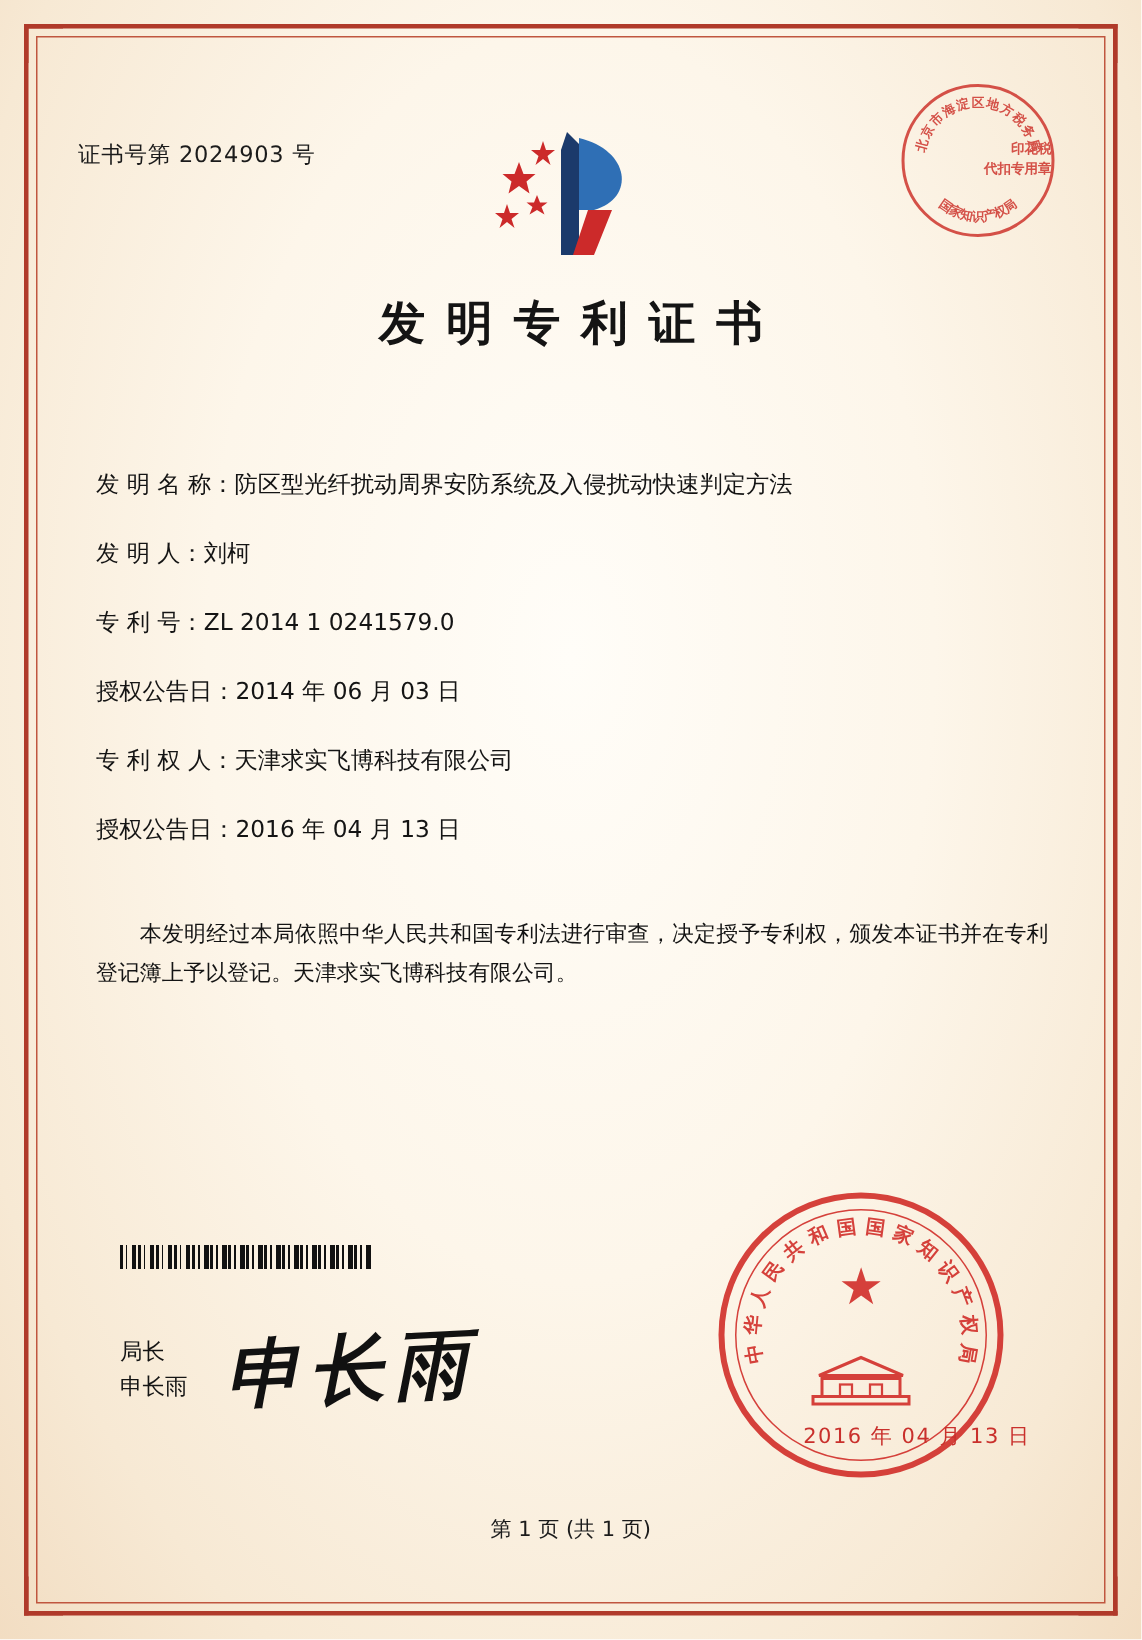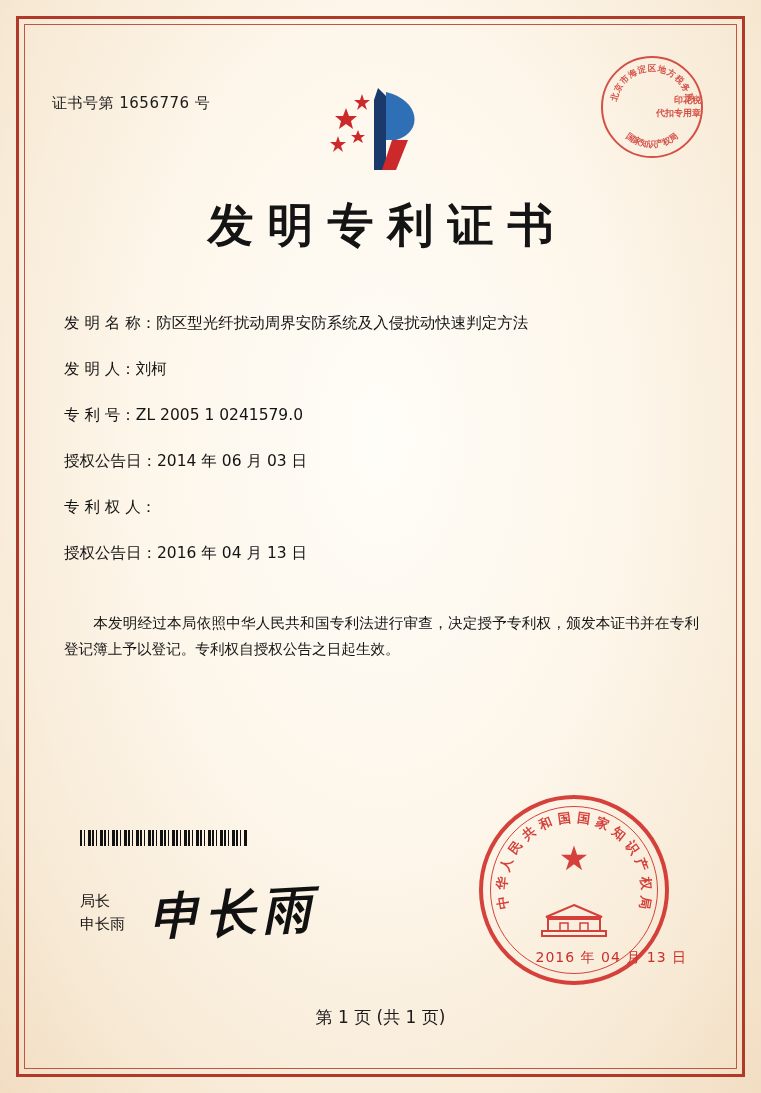--- a/index.html
+++ b/index.html
@@ -111,21 +111,21 @@
     height: 86px;
   }
 
   .title {
     position: absolute;
     left: 0;
     right: 0;
     top: 155px;
     text-align: center;
     font-family: "DejaVu Serif", "Liberation Serif", serif;
-    font-size: 46px;
+    font-size: 31px;
     font-weight: bold;
     letter-spacing: 14px;
     color: #141414;
     text-indent: 14px;
   }
 
   .fields {
     position: absolute;
     left: 24px;
     right: 24px;
@@ -249,40 +249,40 @@
     color: #c9302c;
     letter-spacing: 1px;
   }
 
   .page-footer {
     position: absolute;
     left: 0;
     right: 0;
     bottom: 24px;
     text-align: center;
-    font-size: 17px;
+    font-size: 14px;
     color: #1b1b1b;
     margin-top: 36px;
   }
 </style>
 </head>
 <body>
 
 <div class="page">
 
   <div class="border-outer"></div>
   <div class="border-inner"></div>
   <div class="corner tl"></div>
   <div class="corner tr"></div>
   <div class="corner bl"></div>
   <div class="corner br"></div>
 
   <div class="content">
 
-    <div class="cert-no">证书号第 1656776 号</div>
+    <div class="cert-no">证书号第 2024903 号</div>
 
     <div class="top-seal">
       <div class="ring-txt" id="topSealArcTop">
           <span style="transform: translate(-36.7052px, -9.83512px) rotate(-75deg) translate(-50%, -50%);">北</span>
           <span style="transform: translate(-32.909px, -19px) rotate(-60deg) translate(-50%, -50%);">京</span>
           <span style="transform: translate(-26.8701px, -26.8701px) rotate(-45deg) translate(-50%, -50%);">市</span>
           <span style="transform: translate(-19px, -32.909px) rotate(-30deg) translate(-50%, -50%);">海</span>
           <span style="transform: translate(-9.83512px, -36.7052px) rotate(-15deg) translate(-50%, -50%);">淀</span>
           <span style="transform: translate(0px, -38px) rotate(0deg) translate(-50%, -50%);">区</span>
           <span style="transform: translate(9.83512px, -36.7052px) rotate(15deg) translate(-50%, -50%);">地</span>
@@ -326,37 +326,38 @@
       <div class="field-row">
         <span class="field-label">发 明 名 称：</span>
         <span class="field-value">防区型光纤扰动周界安防系统及入侵扰动快速判定方法</span>
       </div>
       <div class="field-row">
         <span class="field-label">发 明 人：</span>
         <span class="field-value">刘柯</span>
       </div>
       <div class="field-row">
         <span class="field-label">专 利 号：</span>
-        <span class="field-value">ZL 2005 1 0241579.0</span>
+        <span class="field-value">ZL 2014 1 0241579.0</span>
       </div>
       <div class="field-row">
         <span class="field-label">授权公告日：</span>
         <span class="field-value">2014 年 06 月 03 日</span>
       </div>
       <div class="field-row">
         <span class="field-label">专 利 权 人：</span>
+        <span class="field-value">天津求实飞博科技有限公司</span>
       </div>
       <div class="field-row">
         <span class="field-label">授权公告日：</span>
         <span class="field-value">2016 年 04 月 13 日</span>
       </div>
     </div>
 
     <div class="paragraphs">
-      <p>本发明经过本局依照中华人民共和国专利法进行审查，决定授予专利权，颁发本证书并在专利登记簿上予以登记。专利权自授权公告之日起生效。</p>
+      <p>本发明经过本局依照中华人民共和国专利法进行审查，决定授予专利权，颁发本证书并在专利登记簿上予以登记。天津求实飞博科技有限公司。</p>
     </div>
 
     <div class="barcode"></div>
 
     <div class="signature-block">
       <div>局长</div>
       <div>申长雨</div>
     </div>
     <div class="handwriting">申长雨</div>
 

